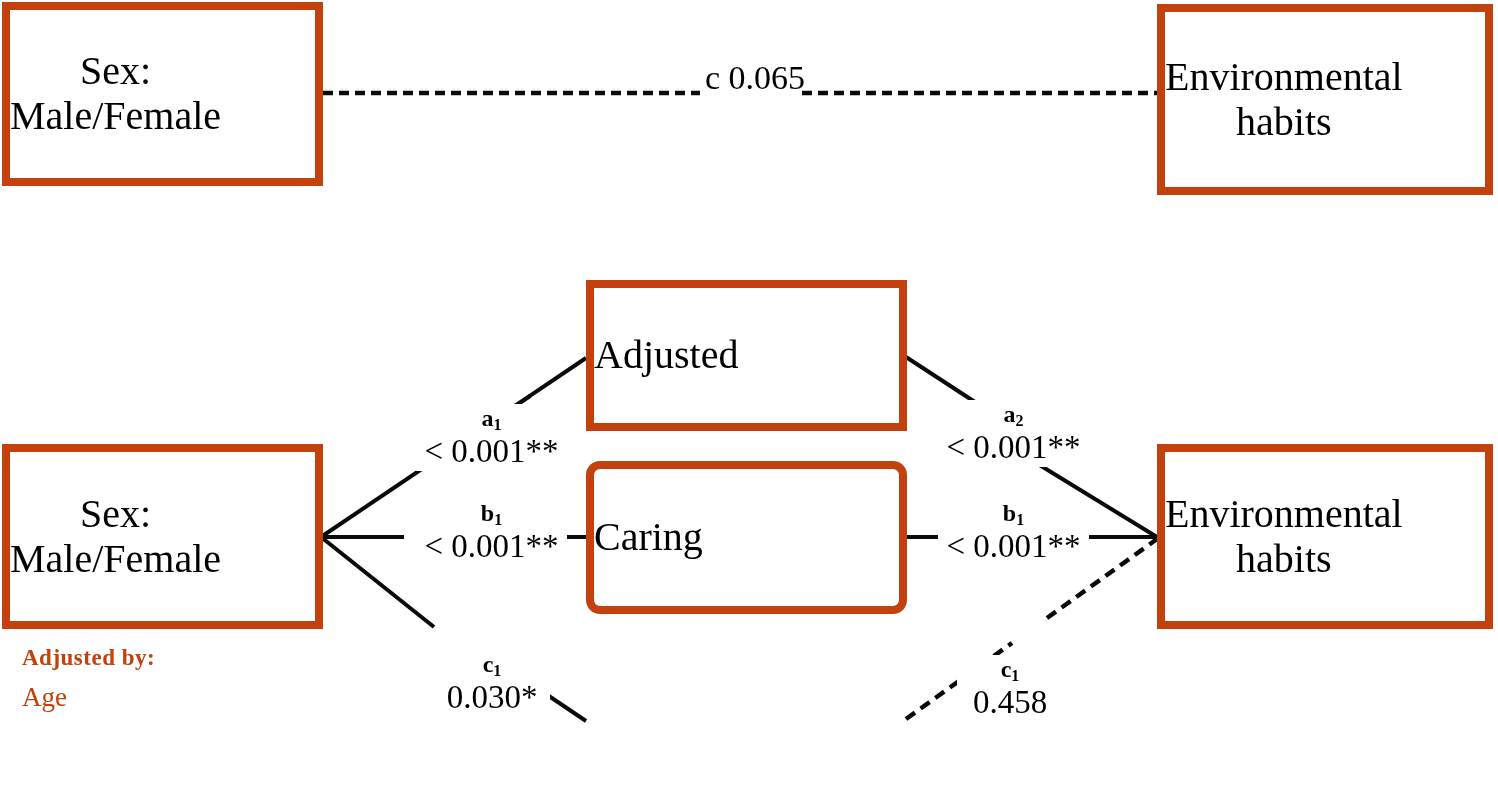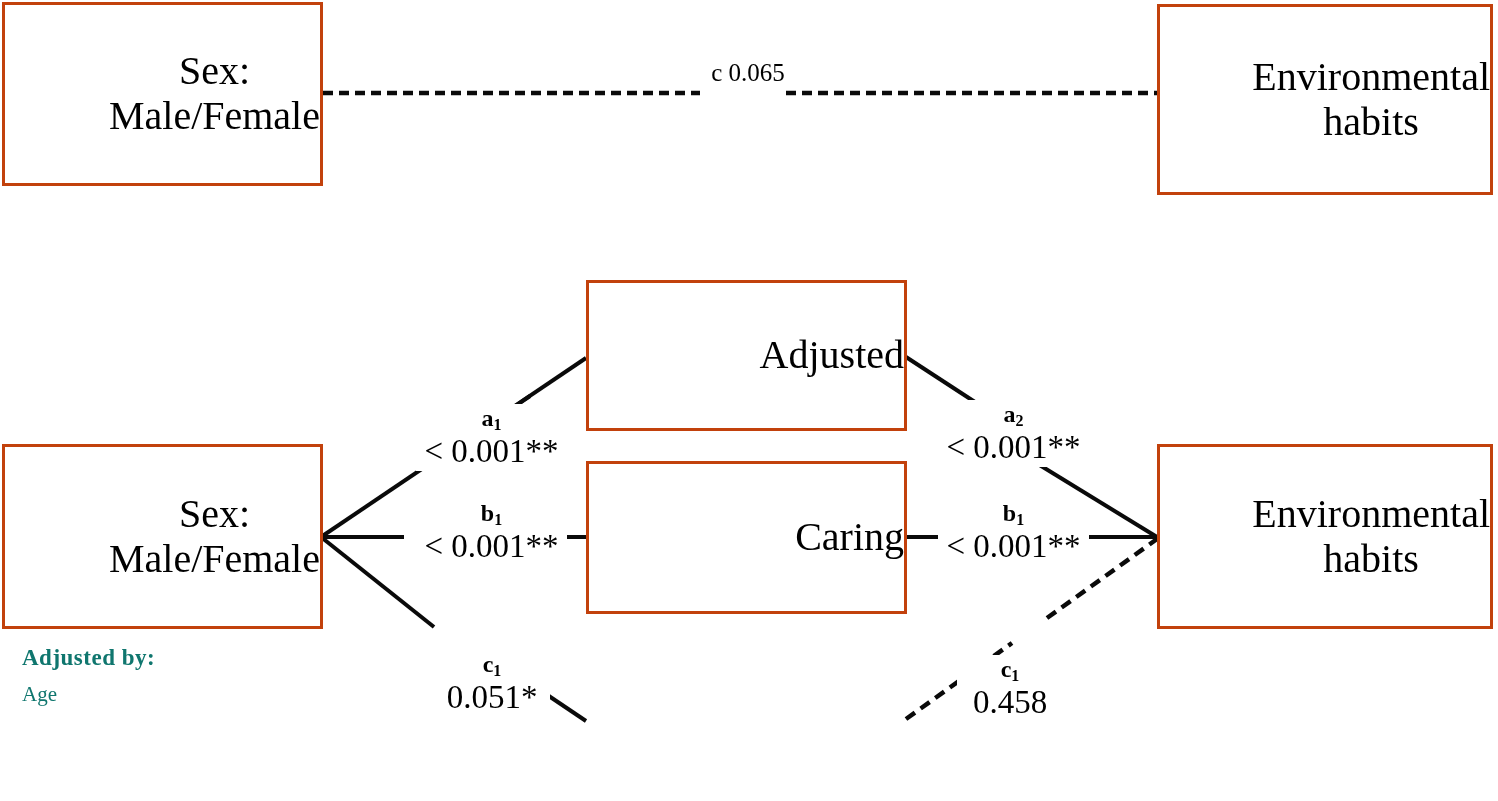--- a/index.html
+++ b/index.html
@@ -20,25 +20,25 @@
     position: absolute;
     left: 0;
     top: 0;
     width: 1498px;
     height: 801px;
     pointer-events: none;
   }
   .node-box {
     position: absolute;
     box-sizing: border-box;
-    border: 3px solid #c2410c;
+    border: 8px solid #c2410c;
     background: #ffffff;
     display: flex;
     align-items: center;
-    justify-content: flex-end;
+    justify-content: flex-start;
     text-align: center;
     line-height: 1.12;
     font-size: 40px;
     font-family: "Liberation Serif", "DejaVu Serif", serif;
     color: #000000;
     z-index: 3;
   }
   .node-label {
     display: block;
     white-space: pre-line;
@@ -66,39 +66,39 @@
     position: relative;
     top: 4px;
   }
   .edge-label .pval {
     display: block;
     font-size: 33px;
     font-weight: normal;
     white-space: nowrap;
   }
   .edge-label.single .pval {
-    font-size: 25px;
+    font-size: 34px;
   }
   .edge-label.single {
     padding: 0 5px;
   }
   .note {
     position: absolute;
     z-index: 4;
     font-family: "Liberation Serif", "DejaVu Serif", serif;
-    color: #0f766e;
+    color: #c2410c;
     white-space: nowrap;
   }
   .note.strong {
     font-weight: bold;
     font-size: 23px;
     letter-spacing: 0.5px;
   }
   .note.plain {
-    font-size: 21px;
+    font-size: 27px;
   }
 </style>
 </head>
 <body>
 
 <div id="canvas">
 
   <svg class="edges" viewBox="0 0 1498 801" preserveAspectRatio="none">
 
     <line x1="323" y1="93" x2="700" y2="93" stroke="#0a0a0a" stroke-width="4.5" stroke-dasharray="10 6" stroke-linecap="butt"></line>
@@ -139,21 +139,21 @@
 
   <div class="node-box" style="left:2px; top:444px; width:321px; height:185px;">
     <span class="node-label">Sex:
 Male/Female</span>
   </div>
 
   <div class="node-box" style="left:586px; top:280px; width:321px; height:151px;">
     <span class="node-label">Adjusted</span>
   </div>
 
-  <div class="node-box" style="left:586px; top:461px; width:321px; height:153px;">
+  <div class="node-box" style="left:586px; top:461px; width:321px; height:153px;border-radius:14px;">
     <span class="node-label">Caring</span>
   </div>
 
 
   <div class="node-box" style="left:1157px; top:444px; width:336px; height:185px;">
     <span class="node-label">Environmental
 habits</span>
   </div>
 
   <div class="edge-label" style="left:416px; top:404px; width:145px;text-align:center;">
@@ -167,21 +167,21 @@
     <span class="coef">
       <span>b</span><sub>1</sub>
     </span>
     <span class="pval">&lt; 0.001**</span>
   </div>
 
   <div class="edge-label" style="left:434px; top:650px; width:110px;">
     <span class="coef">
       <span>c</span><sub>1</sub>
     </span>
-    <span class="pval">0.051*</span>
+    <span class="pval">0.030*</span>
   </div>
 
   <div class="edge-label" style="left:938px; top:400px; width:145px;">
     <span class="coef">
       <span>a</span><sub>2</sub>
     </span>
     <span class="pval">&lt; 0.001**</span>
   </div>
 
   <div class="edge-label" style="left:938px; top:499px; width:145px;">

